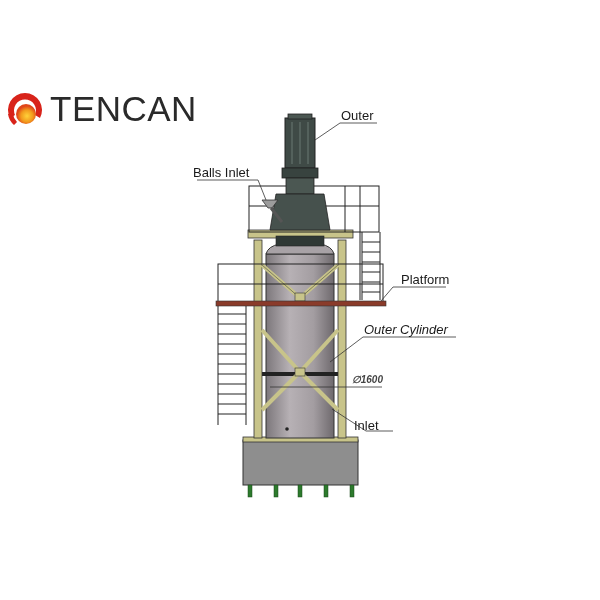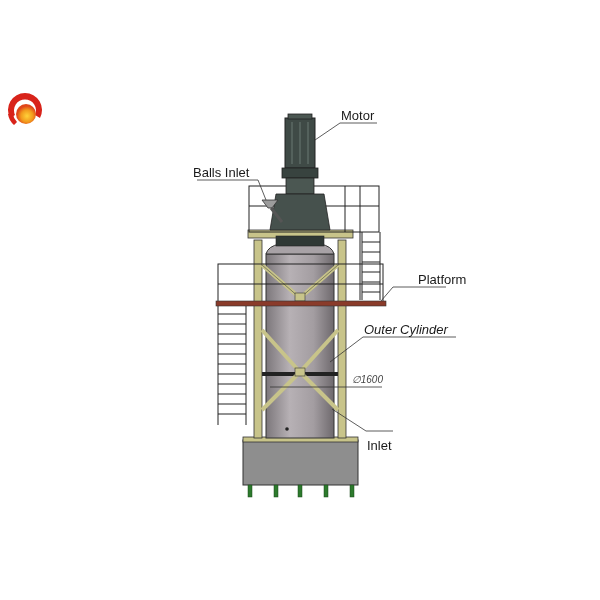--- a/index.html
+++ b/index.html
@@ -22,20 +22,21 @@
           <stop offset="0%" stop-color="#ffd23a"></stop>
           <stop offset="60%" stop-color="#f29a1d"></stop>
           <stop offset="100%" stop-color="#e0461a"></stop>
         </radialGradient>
       </defs>
       <path d="M6 30 A17 17 0 1 1 36 30 L31 27 A11 11 0 1 0 11 27 Z" fill="#d8231a"></path>
       <circle cx="22" cy="26" r="10" fill="url(#sun)"></circle>
       <path d="M4 26 A18 18 0 0 0 10 37 L13 34 A13 13 0 0 1 9 26 Z" fill="#d8231a"></path>
     </svg>
   </div>
+  <span class="logo-text">TENCAN</span>
 </div>
 
 <svg class="diagram" viewBox="0 0 600 600" width="600" height="600">
 
   <g>
     <rect x="243" y="440" width="115" height="45" fill="#8e8e8e" stroke="#333" stroke-width="1"></rect>
     <rect x="243" y="437" width="115" height="5" fill="#c8c48a" stroke="#333" stroke-width="0.8"></rect>
     <g fill="#2d7a2d" stroke="#1a4a1a" stroke-width="0.5">
       <rect x="248" y="485" width="4" height="12"></rect>
       <rect x="274" y="485" width="4" height="12"></rect>
@@ -142,18 +143,18 @@
       <line x1="393" y1="287" x2="381" y2="301"></line>
     <polyline points="363,337 456,337"></polyline>
       <line x1="363" y1="337" x2="330" y2="362"></line>
     <polyline points="350,387 382,387"></polyline>
       <line x1="270" y1="387" x2="350" y2="387"></line>
     <polyline points="366,431 393,431"></polyline>
       <line x1="366" y1="431" x2="332" y2="409"></line>
   </g>
 </svg>
 
-<span class="label" style="left:341px;top:108px;">Motor</span>
+<span class="label" style="left:341px;top:108px;">Outer</span>
 <span class="label" style="left:193px;top:165px;">Balls Inlet</span>
-<span class="label" style="left:418px;top:272px;">Platform</span>
+<span class="label" style="left:401px;top:272px;">Platform</span>
 <span class="label" style="left:364px;top:322px;font-style:italic;">Outer Cylinder</span>
-<span class="dim" style="left:352px;top:374px;">∅1600</span>
-<span class="label" style="left:367px;top:418px;margin-top:20px;">Inlet</span>
+<span class="dim" style="left:352px;top:374px;font-weight:bold;">∅1600</span>
+<span class="label" style="left:354px;top:418px;">Inlet</span>
 
 </body></html>

